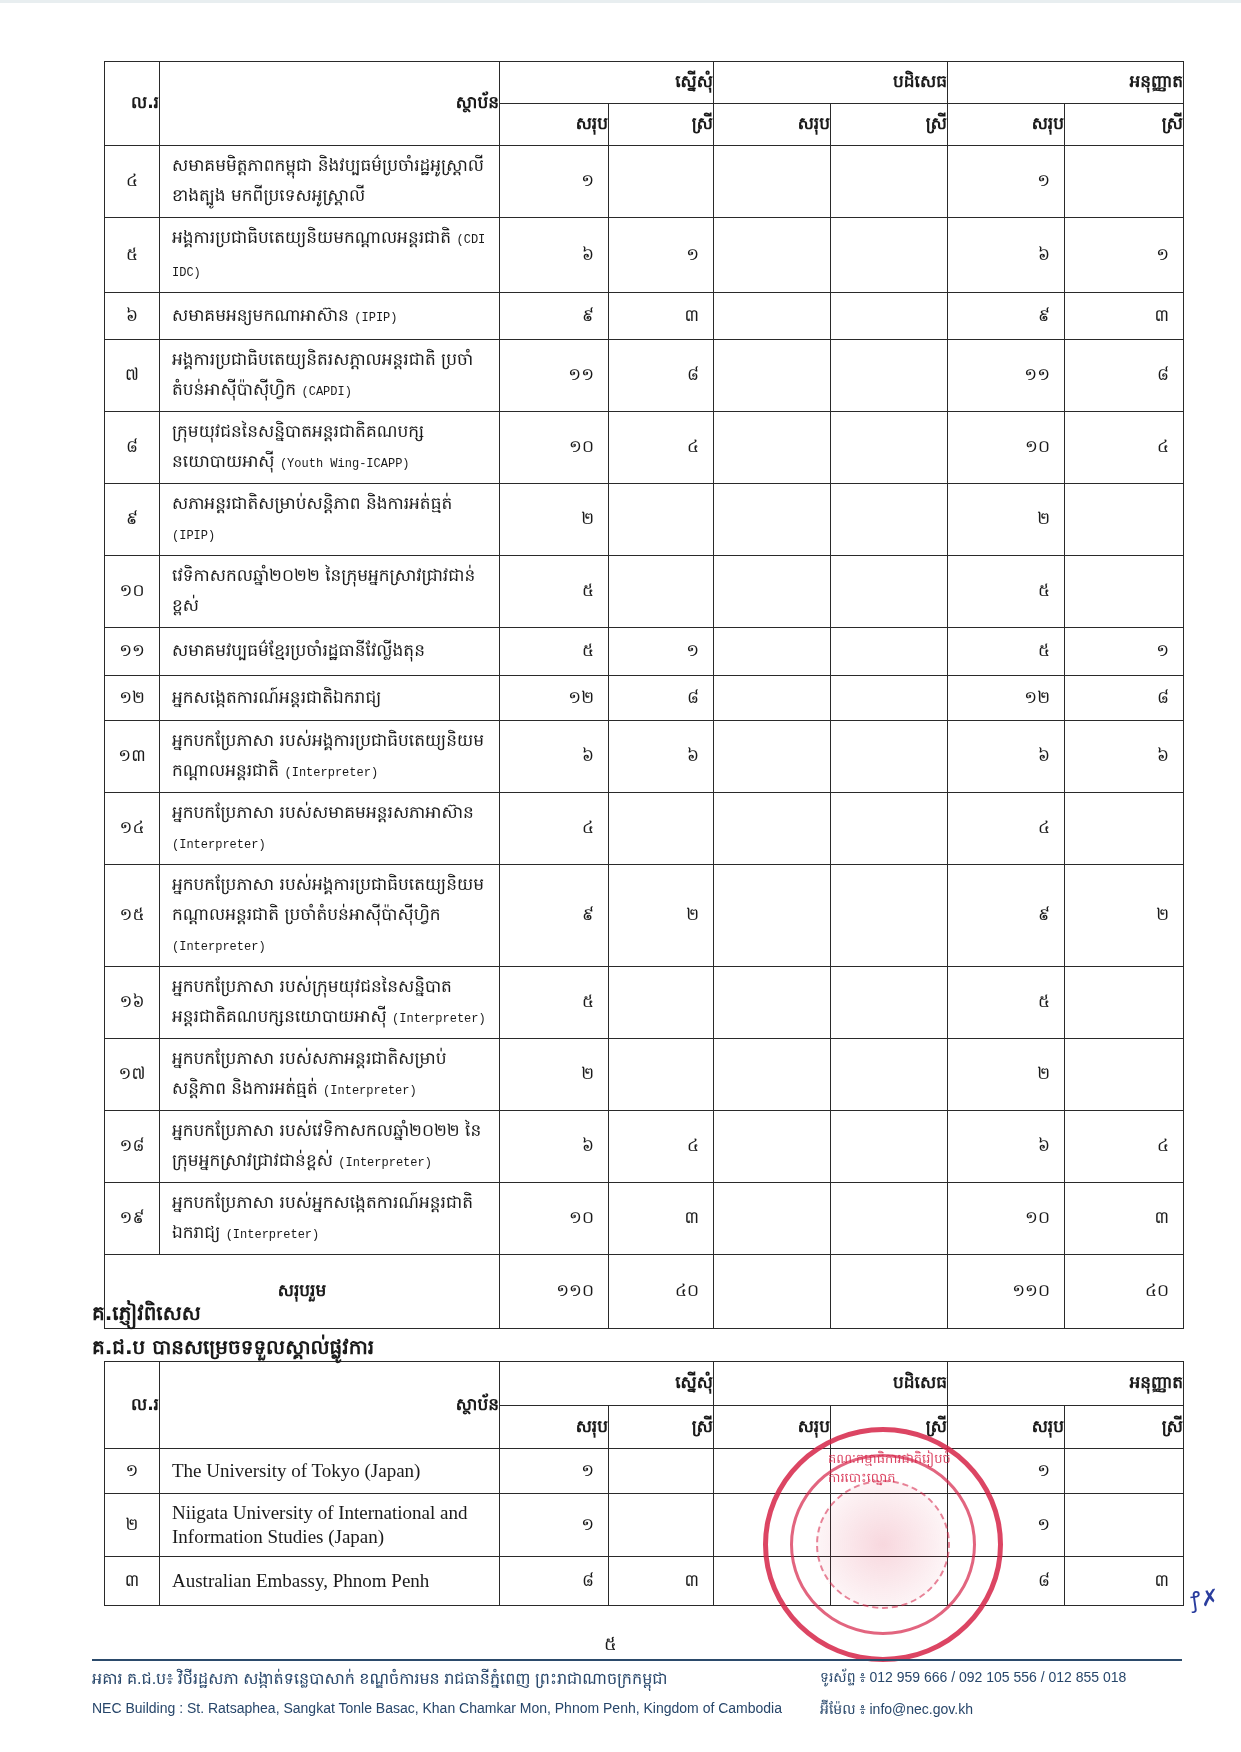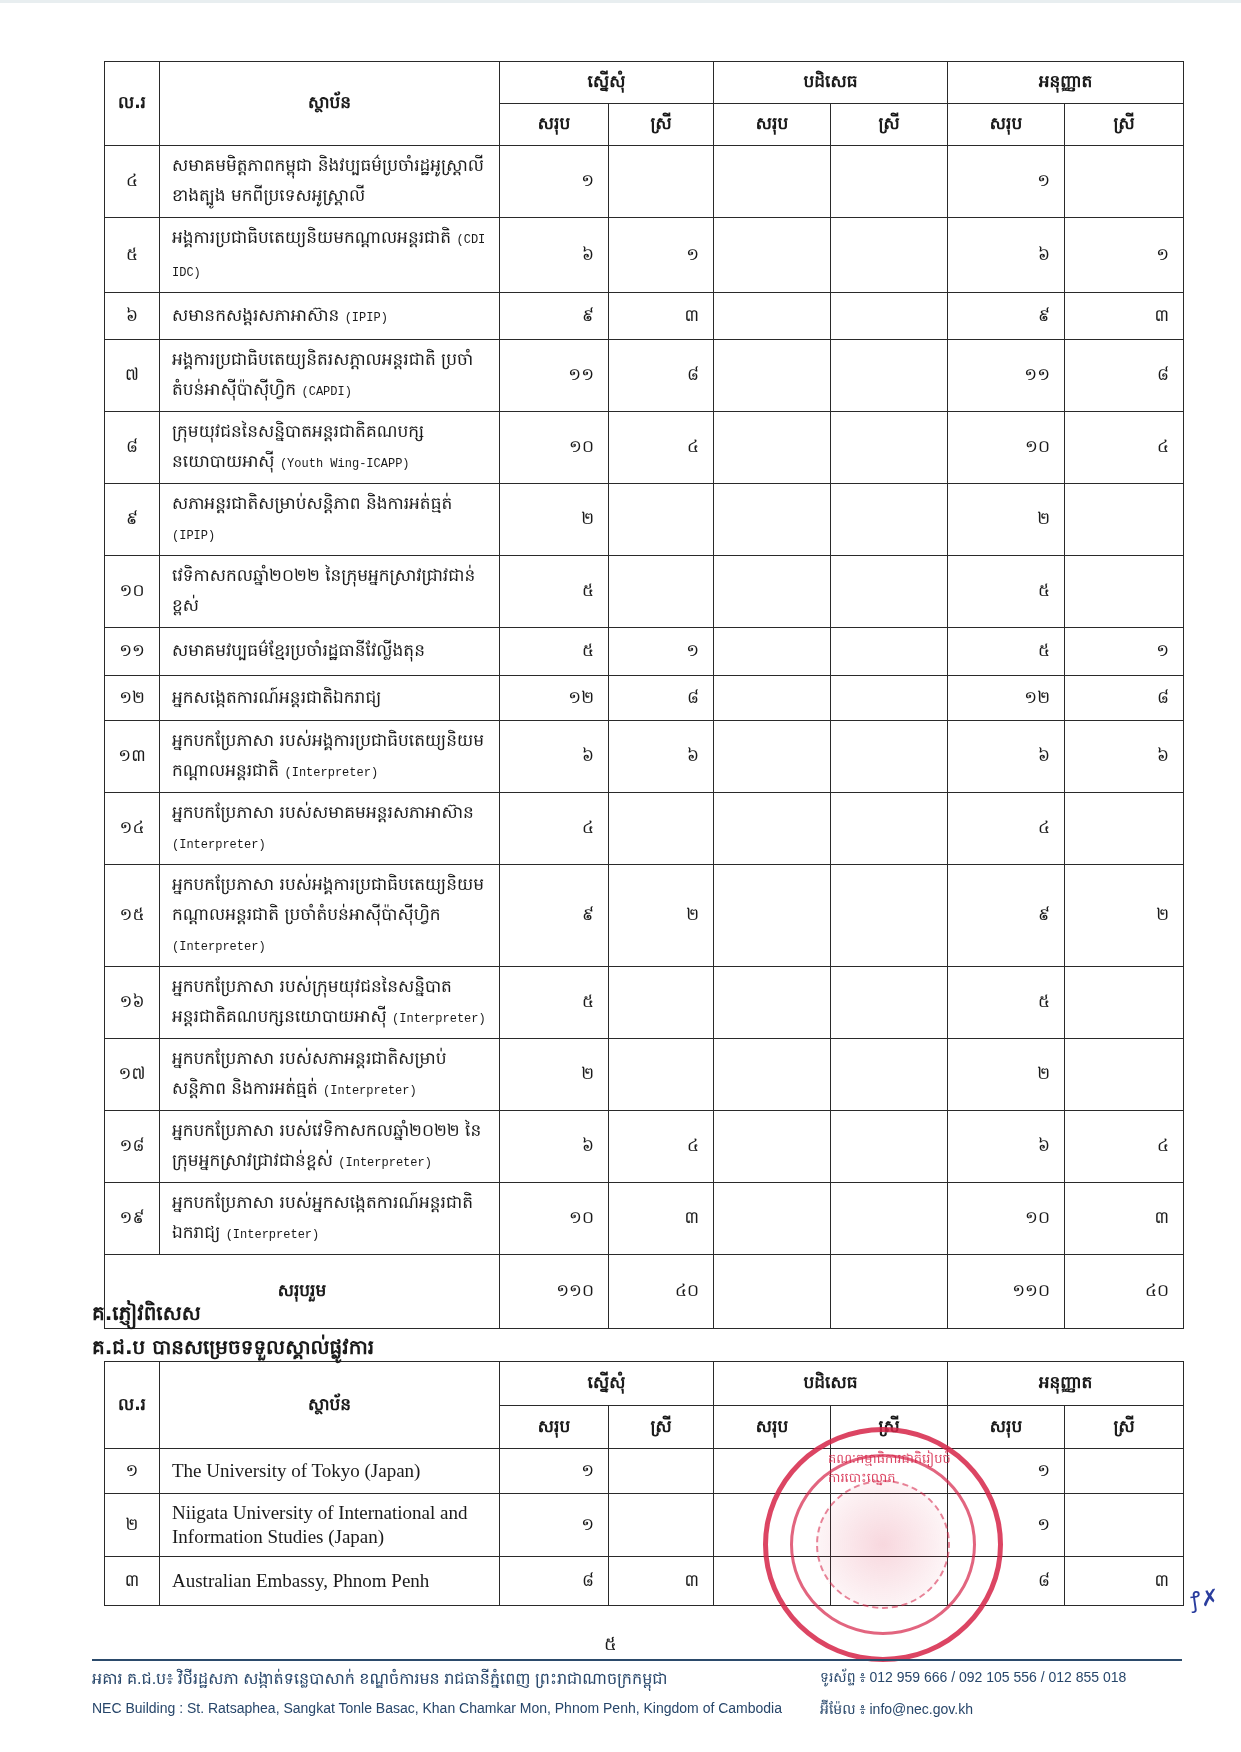--- a/index.html
+++ b/index.html
@@ -3,21 +3,21 @@
 <meta charset="utf-8">
 <style>
   html, body { margin:0; padding:0; }
   body { width:1241px; height:1752px; background:#ffffff; position:relative; overflow:hidden;
          font-family:"DejaVu Serif", serif; color:#1a1a1a; }
   .topline { position:absolute; left:0; top:0; width:1241px; height:3px; background:#e8eef0; }
   table { border-collapse:collapse; position:absolute; table-layout:fixed; }
   td, th { border:1.4px solid #2a2a2a; padding:0; font-weight:normal; }
   .t1 { left:104px; top:61px; width:1079px; }
   .t2 { left:104px; top:1361px; width:1079px; }
-  .hdr { text-align:center; font-family:"DejaVu Sans", sans-serif; font-size:17px; font-weight:bold; }
+  .hdr { text-align:right; font-family:"DejaVu Sans", sans-serif; font-size:17px; font-weight:bold; }
   .no { text-align:center; font-size:17px; }
   .name { text-align:left; padding:4px 10px 4px 12px; font-size:17px; line-height:30px; }
   .name .en { font-family:Liberation Mono, monospace; font-size:12px; }
   .num { text-align:right; padding-right:14px; font-size:17px; vertical-align:middle; }
   .total-label { text-align:center; font-family:"DejaVu Sans", sans-serif; font-weight:bold; font-size:17px;margin-top:44px; }
   .sec-title { position:absolute; left:92px; font-family:"DejaVu Sans", sans-serif; font-weight:bold; font-size:20px; }
   .name2 { text-align:left; padding:4px 10px 4px 12px; font-family:"Liberation Serif", serif; font-size:19px; line-height:24px; }
   .pagenum { position:absolute; left:604px; top:1632px; font-size:18px; }
   .footline { position:absolute; left:92px; top:1659px; width:1090px; height:2px; background:#2b4a6b; }
   .foot { position:absolute; font-family:"Liberation Sans", sans-serif; color:#27466a; font-size:15px; }
@@ -79,21 +79,21 @@
         <td class="name"><span>អង្គការប្រជាធិបតេយ្យនិយមកណ្តាលអន្តរជាតិ</span> <span class="en">(CDI IDC)</span></td>
         <td class="num">៦</td>
         <td class="num">១</td>
         <td class="num"></td>
         <td class="num"></td>
         <td class="num">៦</td>
         <td class="num">១</td>
       </tr>
       <tr style="height: 47px;">
         <td class="no">៦</td>
-        <td class="name"><span>សមានកសង្តរសភាអាស៊ាន</span> <span class="en">(IPIP)</span></td>
+        <td class="name"><span>សមាគមអន្យមកណាអាស៊ាន</span> <span class="en">(IPIP)</span></td>
         <td class="num">៩</td>
         <td class="num">៣</td>
         <td class="num"></td>
         <td class="num"></td>
         <td class="num">៩</td>
         <td class="num">៣</td>
       </tr>
       <tr style="height: 69px;">
         <td class="no">៧</td>
         <td class="name"><span>អង្គការប្រជាធិបតេយ្យនិតរសភ្តាលអន្តរជាតិ ប្រចាំតំបន់អាស៊ីប៉ាស៊ីហ្វិក</span> <span class="en">(CAPDI)</span></td>

